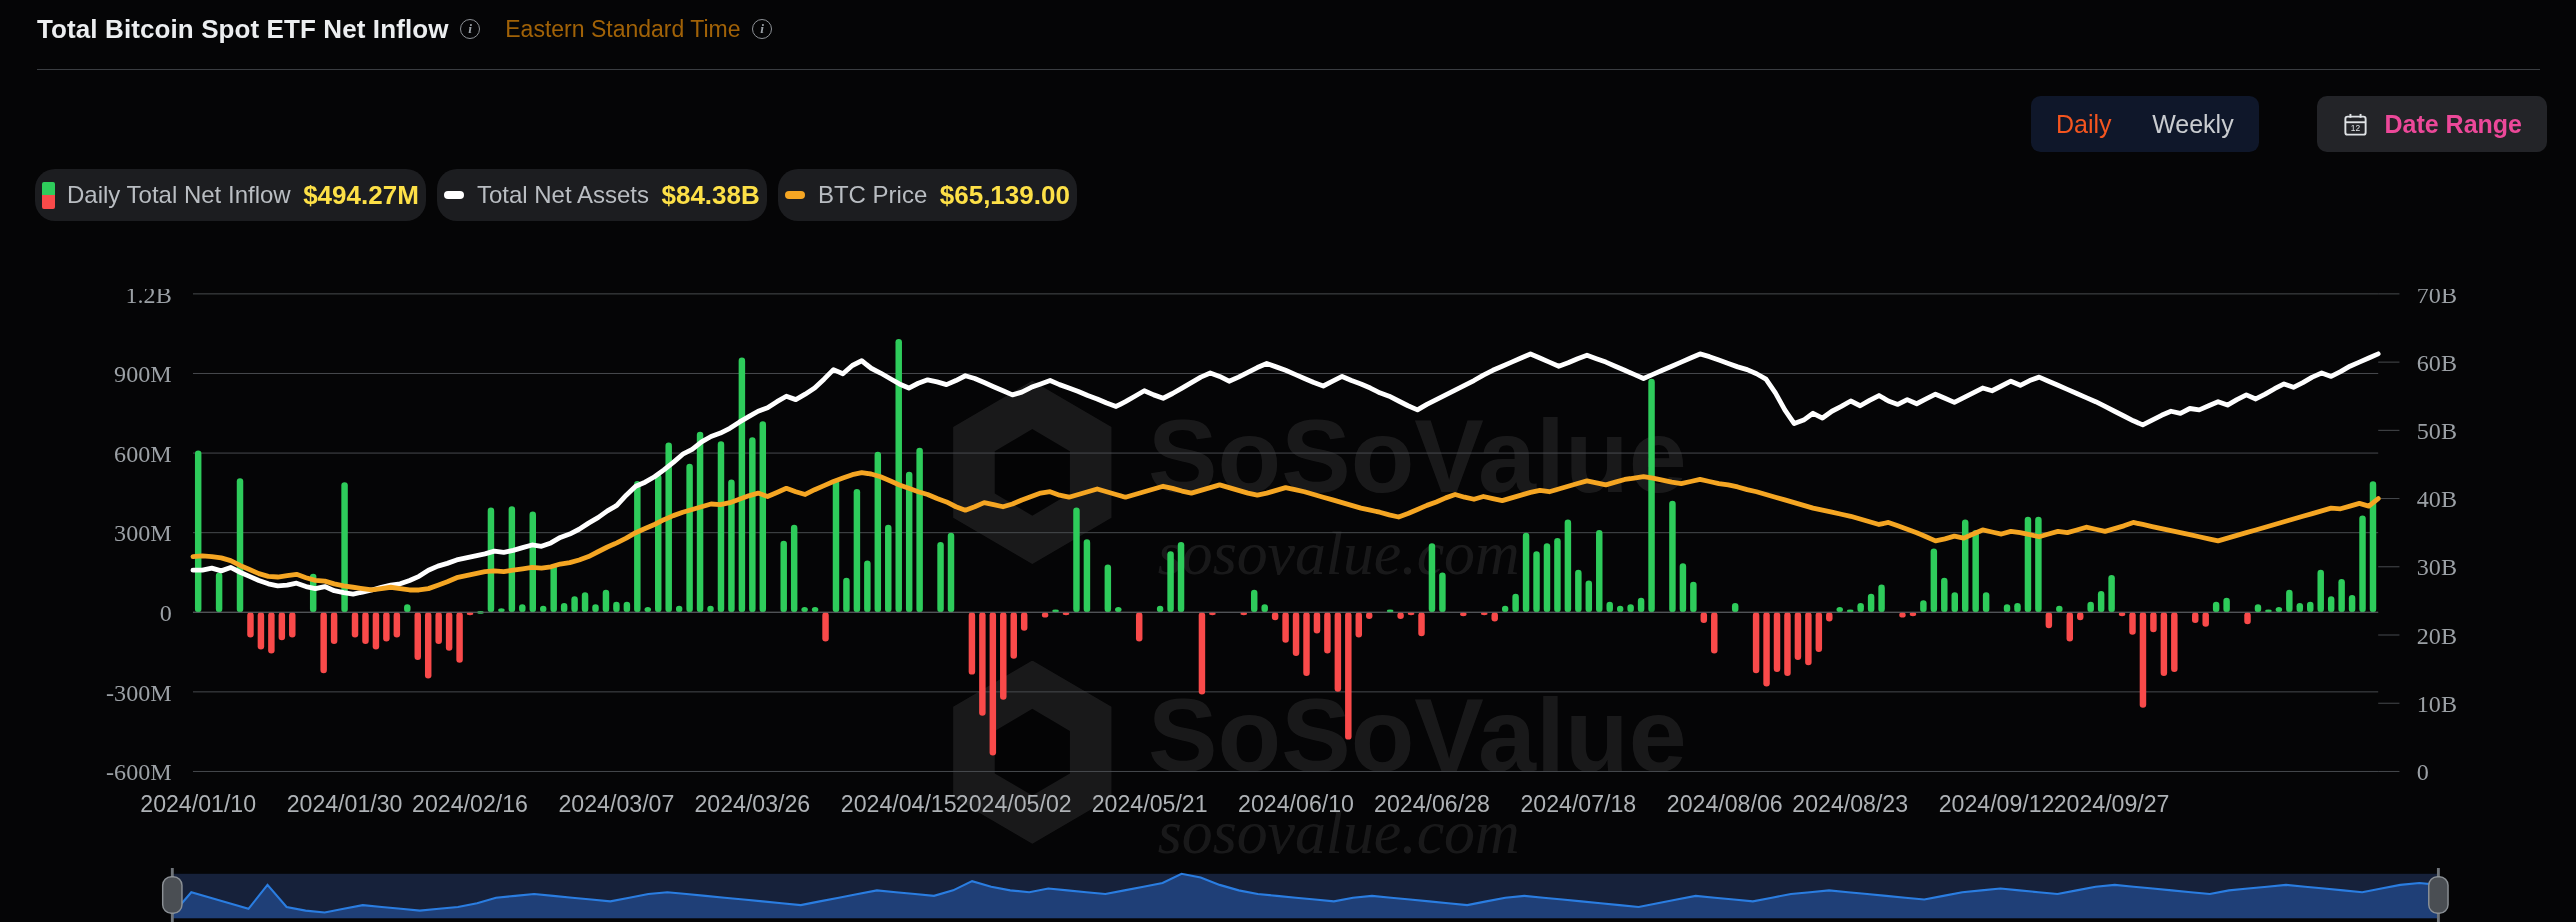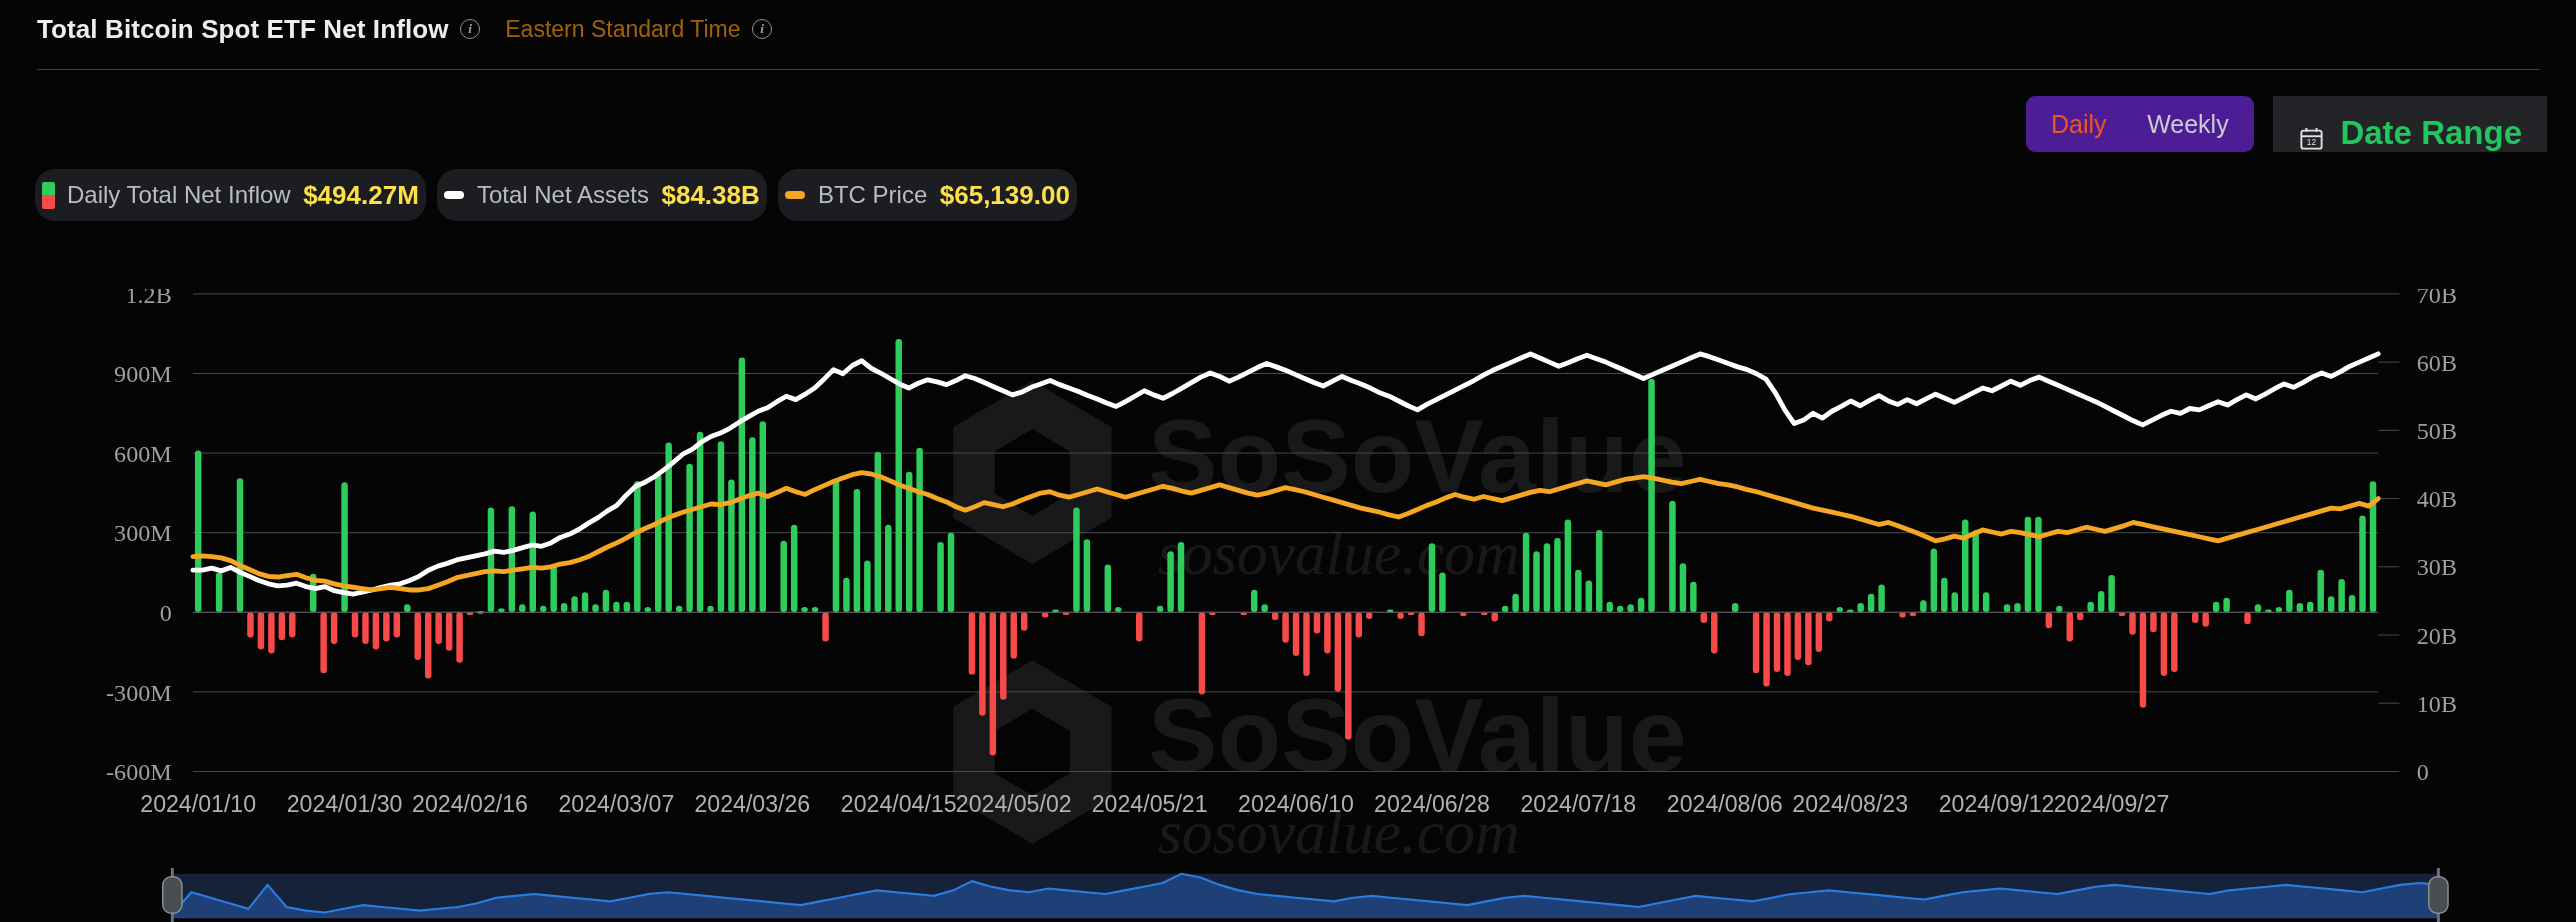--- a/index.html
+++ b/index.html
@@ -30,33 +30,33 @@
     font-family: "Liberation Serif", serif; cursor: pointer; flex: 0 0 auto;
   }
   .header-divider {
     position: absolute; left: 37px; top: 69px; width: 2503px; height: 1px;
     background: #3a3d41;
   }
 
   
   .controls { position: absolute; right: 29px; top: 96px; display: flex; gap: 19.3px; align-items: center; }
   .seg-group {
-    background: #4c1d95; border-radius: 9.6px; height: 56px;
+    background: #0f172a; border-radius: 9.6px; height: 56px;
     display: flex; align-items: center; padding: 0 7.7px; gap: 5.8px;
   }
   .seg-btn {
     font-size: 25px; padding: 6.8px 17.4px; border-radius: 6.8px; cursor: pointer;
     color: #c9ccd0; white-space: nowrap;
   }
   .seg-btn.active { color: #f4551f; }
   .date-btn {
-    background: #232428; border-radius: 0; height: 56px;
-    display: flex; align-items: flex-end; gap: 15.4px; padding: 0 25px; cursor: pointer;
-  }
-  .date-btn-label { color: #22c55e; font-size: 33px; font-weight: 700; white-space: nowrap; }
+    background: #232428; border-radius: 10px; height: 56px;
+    display: flex; align-items: center; gap: 15.4px; padding: 0 25px; cursor: pointer; margin-left: 39px;
+  }
+  .date-btn-label { color: #ec4899; font-size: 25px; font-weight: 700; white-space: nowrap; }
   .cal-icon { width: 27px; height: 27px; flex: 0 0 auto; }
 
   
   .legend { position: absolute; left: 35px; top: 169px; display: flex; gap: 11.6px; }
   .legend-pill {
     background: #1c1d20; border-radius: 20px; height: 52px;
     display: flex; align-items: center; gap: 12.5px; padding: 0 7px; cursor: pointer;
   }
   .legend-name { color: #b9bdc2; font-size: 24px; white-space: nowrap; }
   .legend-val { color: #fde047; font-size: 26px; font-weight: 700; white-space: nowrap; }

